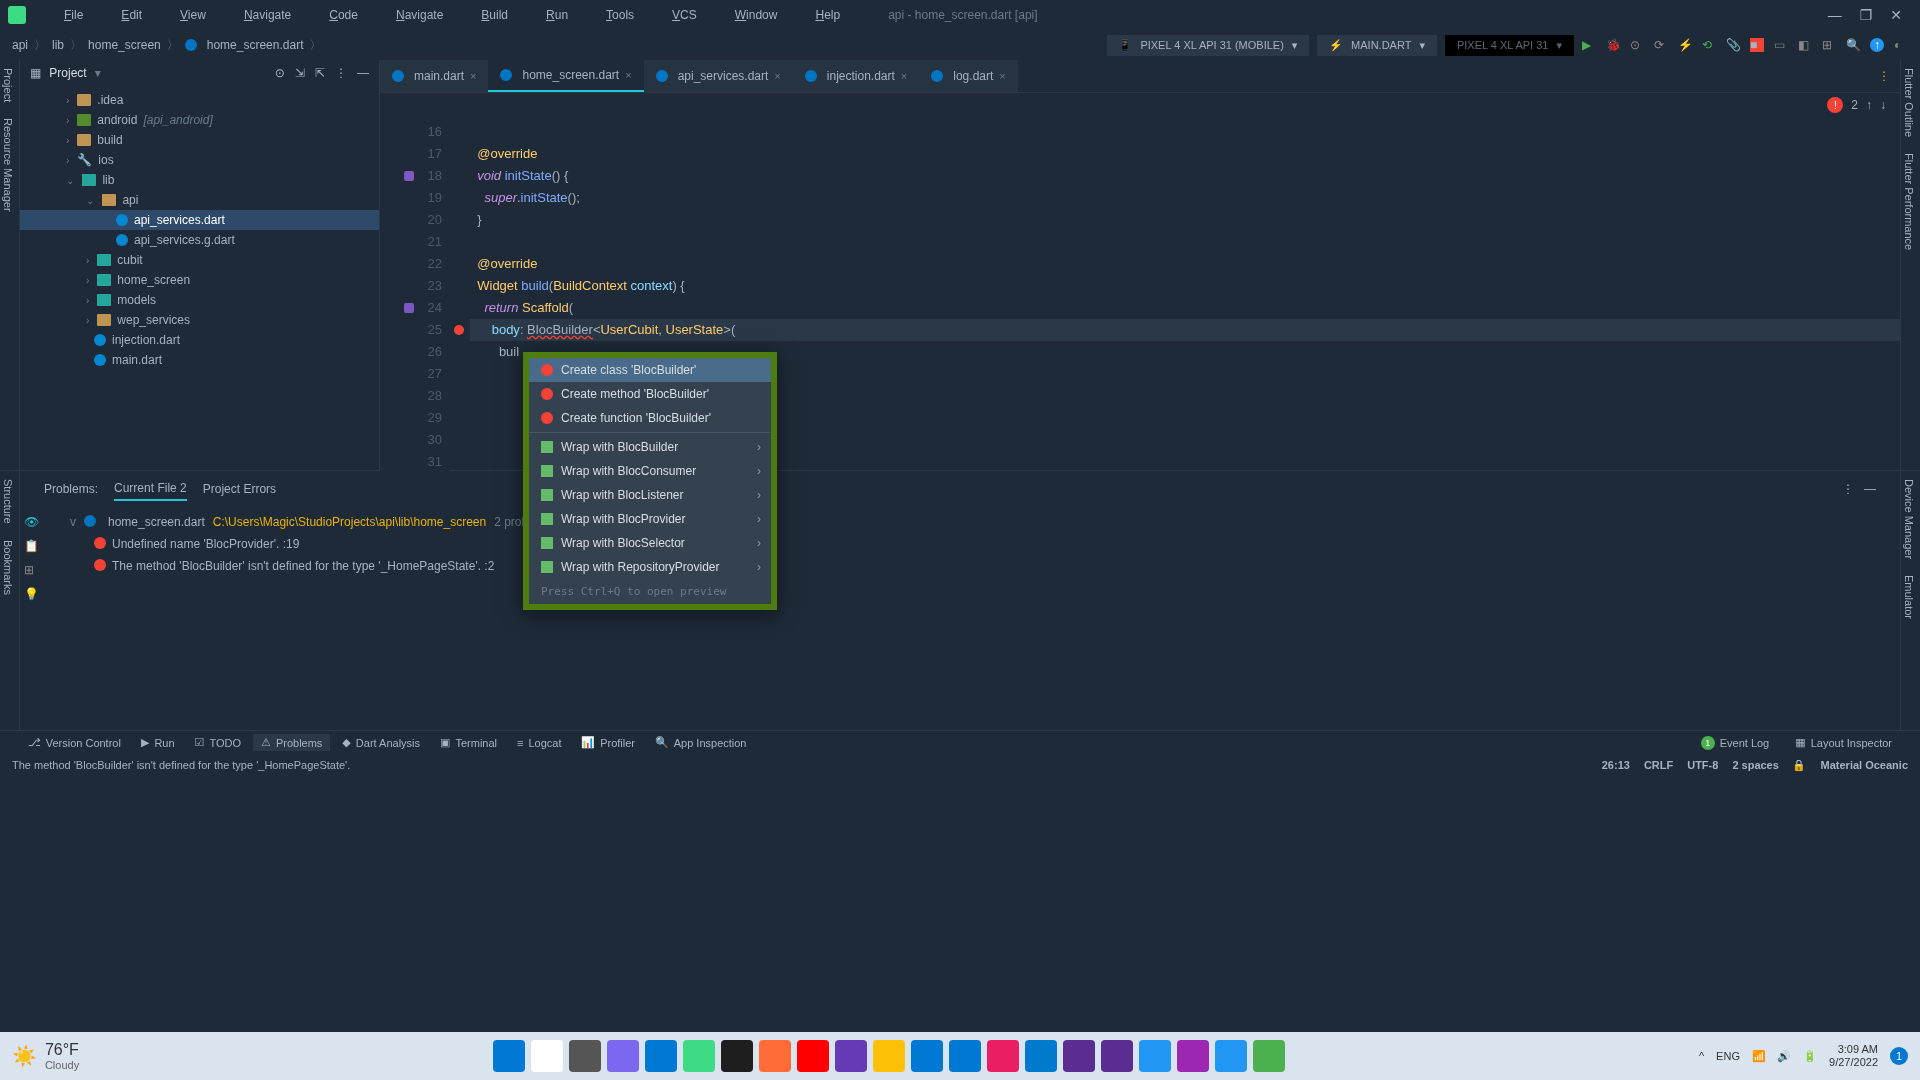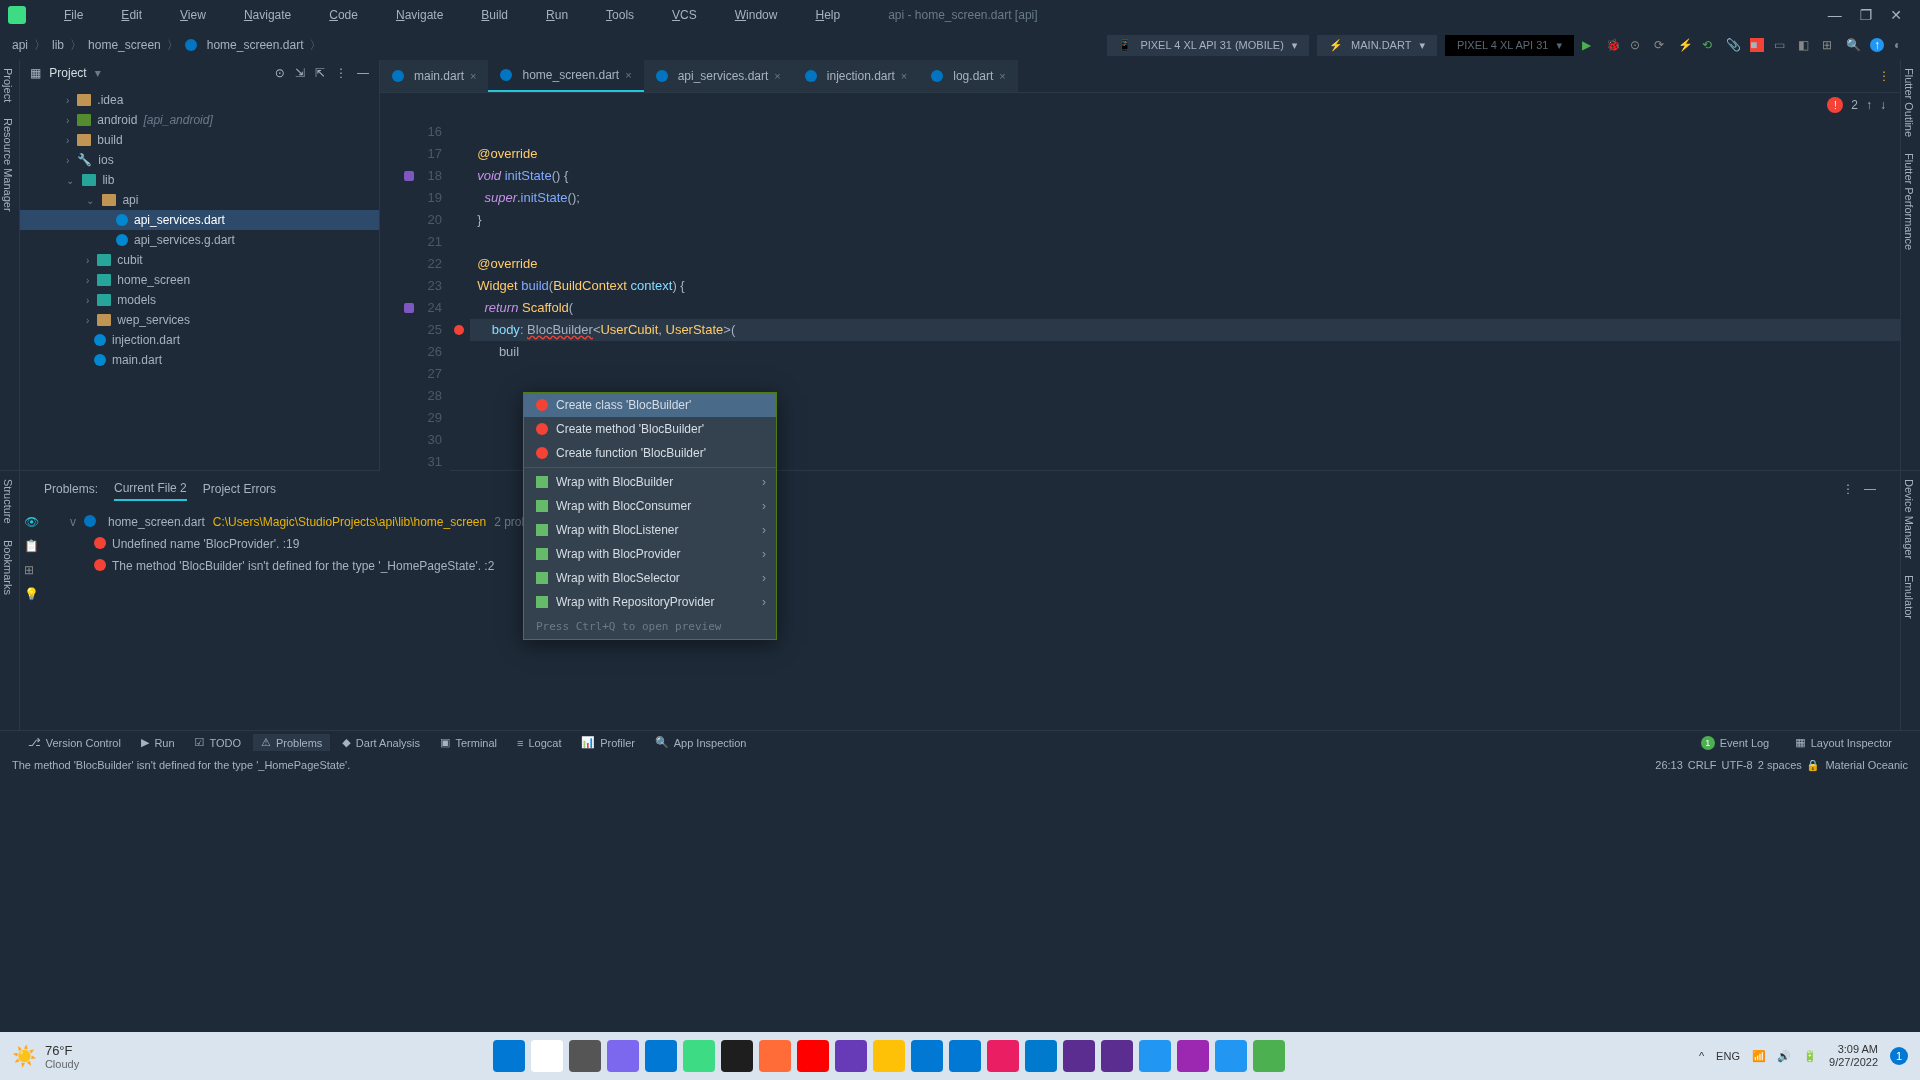--- a/index.html
+++ b/index.html
@@ -63,21 +63,21 @@
 .code-line { height:22px; line-height:22px; white-space:pre; }
 .code-line.hl { background:#2a3847; }
 .kw { color:#c792ea; font-style:italic; }
 .an { color:#ffcb6b; }
 .cl { color:#ffcb6b; }
 .fn { color:#82aaff; }
 .nm { color:#f78c6c; }
 .pa { color:#89ddff; }
 .err { text-decoration: underline wavy #f44336; }
 
-.intention-popup { position:absolute; left:523px; top:352px; background:#34424f; border:1px solid #4d7c0f; box-shadow:0 4px 20px rgba(0,0,0,0.5); z-index:100; width:254px;margin-top:40px; }
+.intention-popup { position:absolute; left:523px; top:352px; background:#34424f; border:6px solid #4d7c0f; box-shadow:0 4px 20px rgba(0,0,0,0.5); z-index:100; width:254px; }
 .popup-item { display:flex; align-items:center; gap:8px; padding:5px 12px; font-size:12px; color:#d6dde5; font-family:'Consolas',monospace; position:relative; }
 .popup-item.selected { background:#4a6a8a; }
 .popup-item .bulb { width:12px; height:12px; display:inline-block; }
 .popup-item .bulb.red { background:#f44336; border-radius:50%; }
 .popup-item .bulb.green { background:#66bb6a; }
 .popup-item .arrow { position:absolute; right:10px; color:#89a; }
 .popup-sep { height:1px; background:#455565; margin:2px 0; }
 .popup-footer { padding:6px 12px; font-size:11px; color:#6a7a8a; font-family:'Consolas',monospace; }
 
 .problems-panel { height: 260px; background:#1e2a38; border-top:1px solid #2a3847; display:flex; }
@@ -90,21 +90,21 @@
 .prob-file-line { padding:4px 0; display:flex; gap:8px; font-size:12px; color:#a6b2c0; }
 .prob-err-line { padding:4px 0 4px 24px; font-size:12px; color:#a6b2c0; display:flex; gap:6px; }
 .err-dot { width:12px; height:12px; background:#f44336; border-radius:50%; display:inline-block; }
 
 .bottom-tabs { display:flex; gap:4px; padding:2px 20px; background:#1e2a38; border-top:1px solid #2a3847; height:24px; align-items:center; }
 .btab { display:flex; align-items:center; gap:5px; padding:2px 8px; font-size:11px; color:#a6b2c0; }
 .btab.active { background:#2a3847; }
 .btab-right { margin-left:auto; display:flex; gap:10px; }
 
 .statusbar { display:flex; align-items:center; height:22px; background:#1e2a38; padding:0 12px; font-size:11px; color:#a6b2c0; gap:12px; }
-.statusbar-right { margin-left:auto; display:flex; gap:5px; align-items:center; }
+.statusbar-right { margin-left:auto; display:flex; gap:14px; align-items:center;font-weight:bold; }
 
 .taskbar { position:absolute; bottom:0; left:0; right:0; height:48px; background:#d9e4ef; display:flex; align-items:center; padding:0 12px; gap:8px; }
 .taskbar-weather { display:flex; align-items:center; gap:8px; }
 .taskbar-center { margin:0 auto; display:flex; gap:6px; }
 .task-ico { width:32px; height:32px; border-radius:4px; background:#5a7a9a; }
 .taskbar-right { display:flex; align-items:center; gap:12px; font-size:11px; color:#333; }
 .taskbar-time { text-align:right; line-height:1.2; }
 
 .red-bulb { position:absolute; left:-16px; width:10px; height:10px; background:#f44336; border-radius:50%; top:6px; }
 </style>
@@ -493,21 +493,21 @@
     <span>2 spaces</span>
     <span>🔒</span>
     <span>Material Oceanic</span>
   </div>
 </div>
 
 <div class="taskbar">
   <div class="taskbar-weather">
     <span style="font-size:20px">☀️</span>
     <div>
-      <div style="font-size:13px; color:#333">76°F</div>
+      <div style="font-size:16px; color:#333">76°F</div>
       <div style="font-size:11px; color:#666">Cloudy</div>
     </div>
   </div>
   <div class="taskbar-center">
     <span class="task-ico" style="background:#0078d4"></span>
     <span class="task-ico" style="background:#fff"></span>
     <span class="task-ico" style="background:#555"></span>
     <span class="task-ico" style="background:#7b68ee"></span>
     <span class="task-ico" style="background:#0078d4"></span>
     <span class="task-ico" style="background:#3ddc84"></span>

